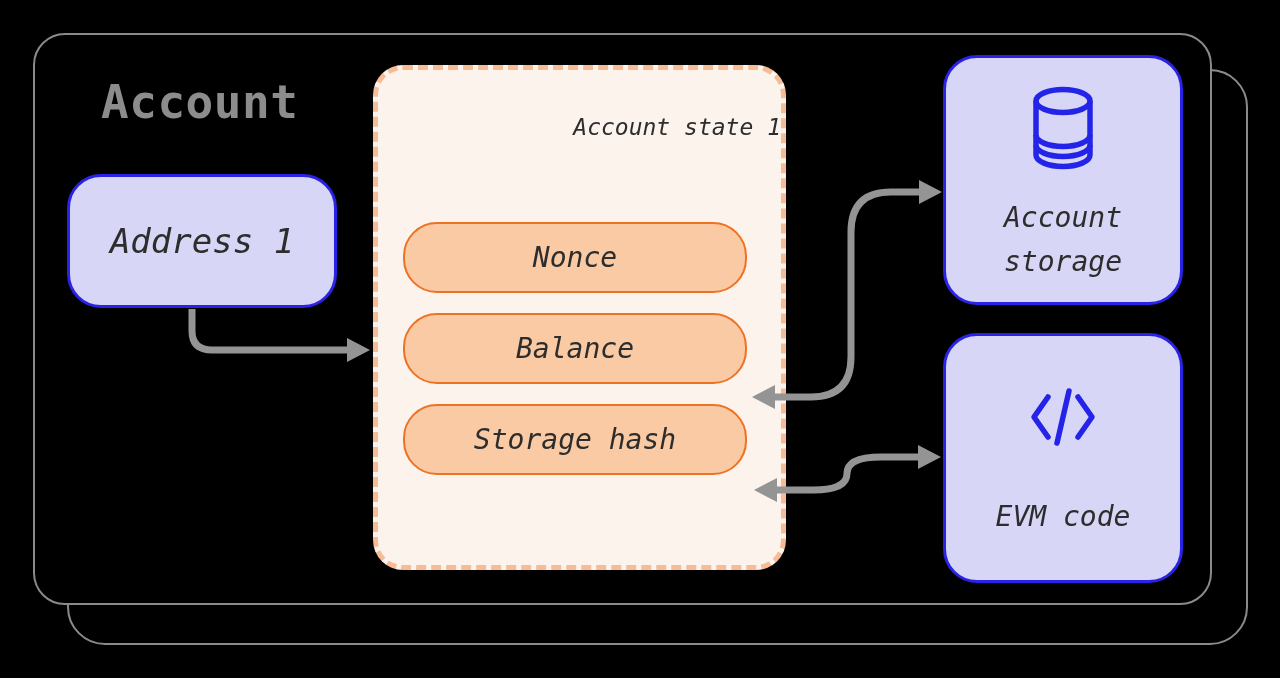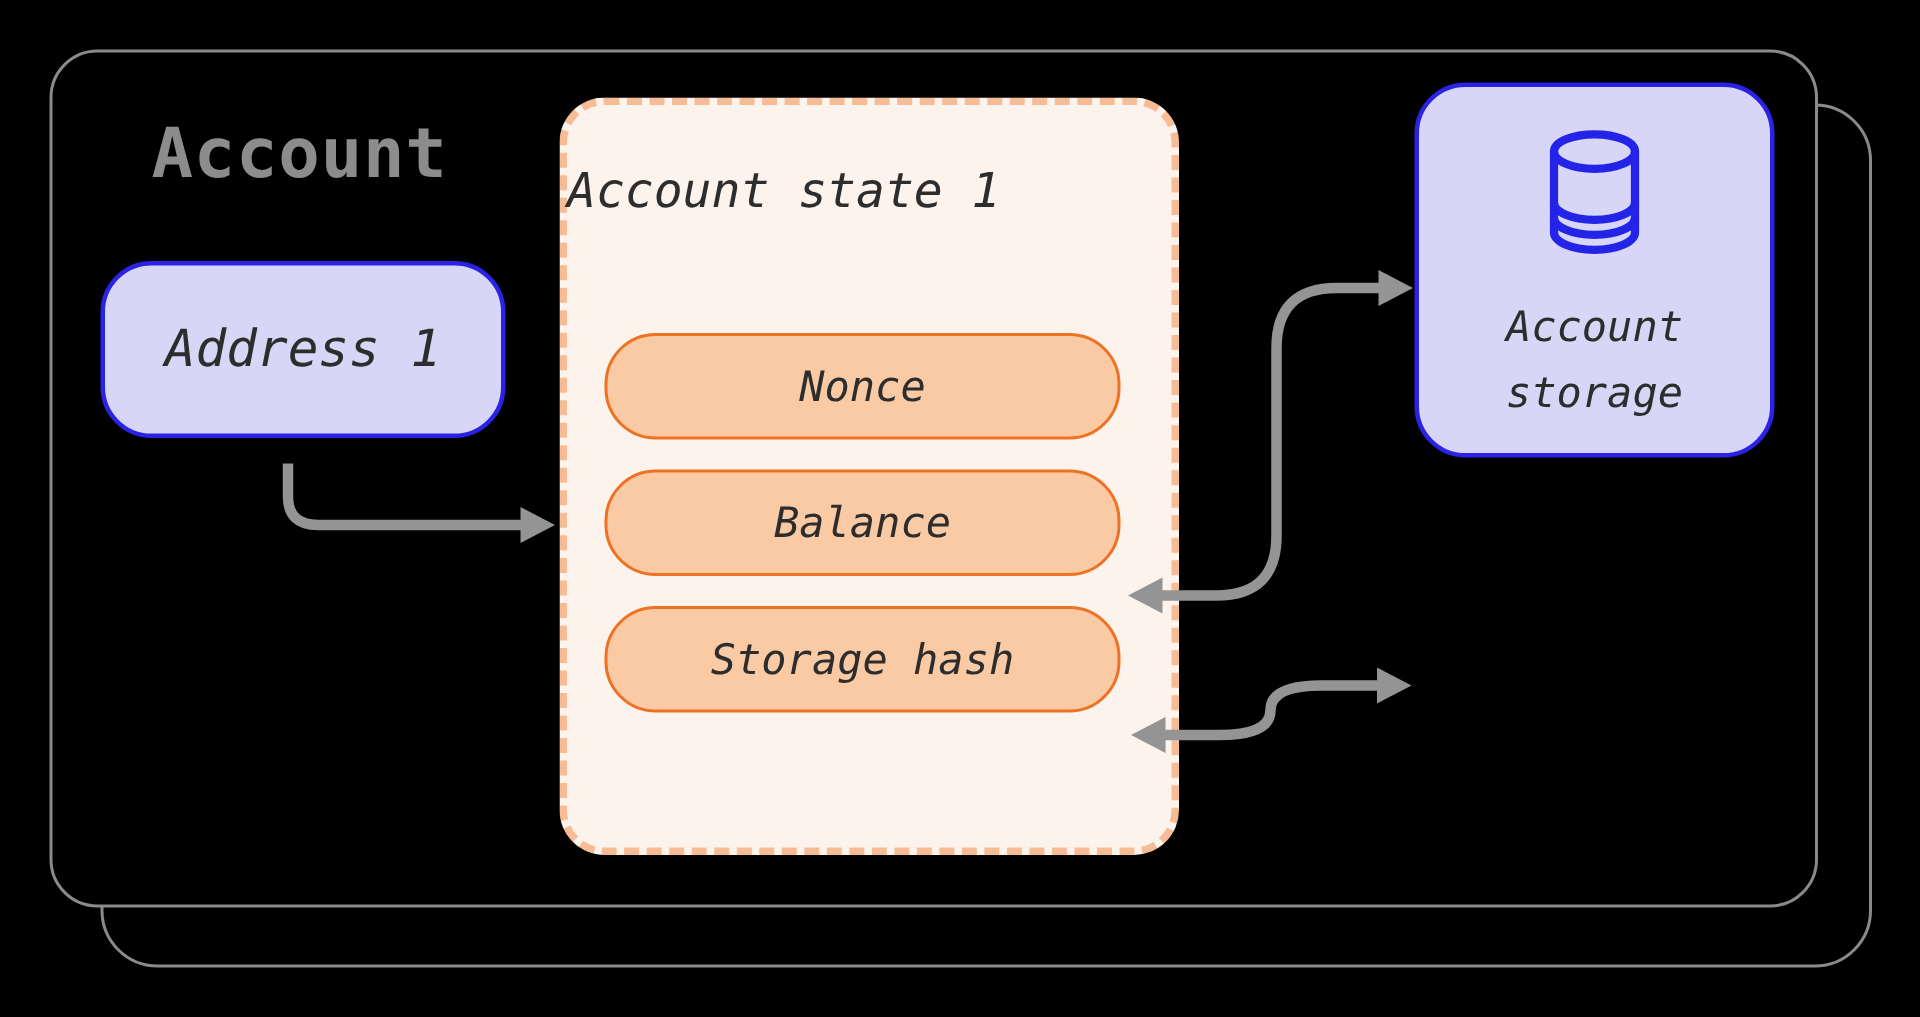--- a/index.html
+++ b/index.html
@@ -34,21 +34,21 @@
   }
 
   
   .lav-node {
     position: absolute;
     background: var(--node-fill, #d7d6f6);
     border: 3px solid var(--node-border, #2a22e4);
     border-radius: 34px;
   }
   .address-node {
-    left: 67px; top: 174px; width: 270px; height: 118px;
+    left: 67px; top: 174px; width: 270px; height: 134px;
     display: flex; align-items: center; justify-content: center;
   }
   .address-node .node-text {
     font-style: italic; font-size: 34px; color: var(--text-dark, #2d2d2d);
     white-space: nowrap;
   }
   .storage-node { left: 943px; top: 55px; width: 240px; height: 250px; }
   .evm-node     { left: 943px; top: 333px; width: 240px; height: 250px; }
   .node-icon {
     position: absolute; left: 50%; transform: translateX(-50%);
@@ -64,22 +64,22 @@
   .evm-node .node-label { top: 164px; line-height: 34px; }
 
   
   .state-box {
     position: absolute; left: 373px; top: 65px; width: 413px; height: 505px;
     background: var(--state-fill, #fdf3ed);
     border: 5px dashed var(--state-border, #f6bc95);
     border-radius: 30px;
   }
   .state-title {
-    position: absolute; top: 36px; left: 0; width: 100%; text-align: left;
-    font-style: italic; font-size: 32px; line-height: 42px;
+    position: absolute; top: 36px; left: 0; width: 100%; text-align: right;
+    font-style: italic; font-size: 23px; line-height: 42px;
     color: var(--text-dark, #2d2d2d); white-space: nowrap;
   }
   .pill {
     position: absolute; left: 25px; width: 344px; height: 71px;
     background: var(--pill-fill, #facaa4);
     border: 2.5px solid var(--pill-border, #ee7224);
     border-radius: 34px;
     display: flex; align-items: center; justify-content: center;
     font-style: italic; font-size: 28px; color: var(--text-dark, #2d2d2d);
     white-space: nowrap;
@@ -135,20 +135,32 @@
           <path d="M6 59 A27 11.5 0 0 0 60 59"></path>
         </g>
       </svg>
     </span>
     <div class="node-label">
       <div>Account</div>
       <div>storage</div>
     </div>
   </div>
 
+  <div class="lav-node evm-node">
+    <span class="node-icon">
+      <svg width="70" height="62" viewBox="0 0 70 62">
+        <g class="blue-icon" stroke-width="5.5" stroke-linecap="round" stroke-linejoin="round">
+          <path d="M20 11 L6 31 L20 51"></path>
+          <path d="M50 11 L64 31 L50 51"></path>
+          <path d="M41 5 L29 57"></path>
+        </g>
+      </svg>
+    </span>
+    <div class="node-label">EVM code</div>
+  </div>
 
   <svg class="arrows" width="1280" height="678" viewBox="0 0 1280 678">
 
     <g>
       <path d="M192 309 L192 331 Q192 350 212 350 L349 350"></path>
       <polygon points="347,338 370,350 347,362"></polygon>
     </g>
 
     <g>
       <path d="M773 397 L811 397 Q851 397 851 357 L851 232 Q851 192 891 192 L921 192"></path>

